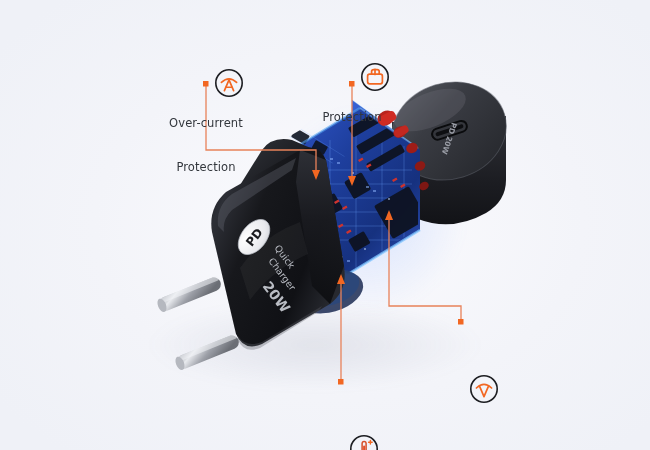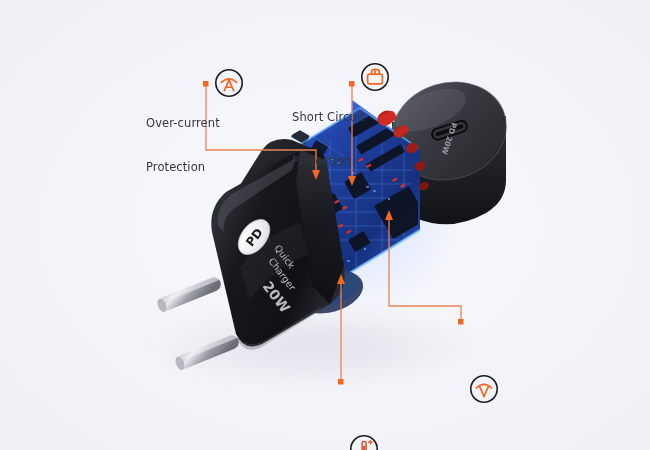--- a/index.html
+++ b/index.html
@@ -42,21 +42,21 @@
     filter: blur(6px);
     pointer-events: none;
   }
 
   
   .product { position: absolute; left: 0; top: 0; width: 650px; height: 450px; }
 
   
   .label {
     position: absolute;
-    text-align: left;
+    text-align: center;
     color: #33373d;
     font-size: 11.5px;
     line-height: 14.5px;
     letter-spacing: 0.1px;
     white-space: pre;
     font-family: "DejaVu Sans", sans-serif;
   }
   .label .icon-wrap {
     display: block;
     margin: 0 auto 4px auto;
@@ -356,21 +356,20 @@
 
   <div class="label" style="left:292px; top:18px; width:120px;">
     <span class="icon-wrap">
       <svg viewBox="0 0 30 30" width="30" height="30">
         <circle cx="15" cy="15" r="13.2" fill="none" stroke="#1c1d21" stroke-width="1.6"></circle>
         <rect x="7.6" y="12.2" width="14.8" height="9.6" rx="2" fill="none" stroke="#f26722" stroke-width="1.7"></rect>
         <path d="M11.6,12.2 L11.6,9.6 Q11.6,7.6 13.8,7.6 L17.2,7.6 Q19.2,7.6 19.2,9.6 L19.2,12.2" fill="none" stroke="#f26722" stroke-width="1.7" stroke-linecap="round"></path>
         <path d="M15,7.4 L15,12.4" fill="none" stroke="#f26722" stroke-width="1.7" stroke-linecap="round"></path>
       </svg>
     </span>
-    <span class="lbl-text">Short Circuit</span>
     <span class="lbl-text">Protection</span>
   </div>
 
   <div class="label" style="left:401px; top:330px; width:120px;">
     <span class="icon-wrap">
       <svg viewBox="0 0 30 30" width="30" height="30">
         <circle cx="15" cy="15" r="13.2" fill="none" stroke="#1c1d21" stroke-width="1.6"></circle>
         <path d="M7.4,14.0 Q15,6.8 22.6,14.0" fill="none" stroke="#f26722" stroke-width="1.7" stroke-linecap="round"></path>
         <path d="M10.4,11.8 L15,22.6 L19.6,11.8" fill="none" stroke="#f26722" stroke-width="1.7" stroke-linecap="round" stroke-linejoin="round"></path>
       </svg>

